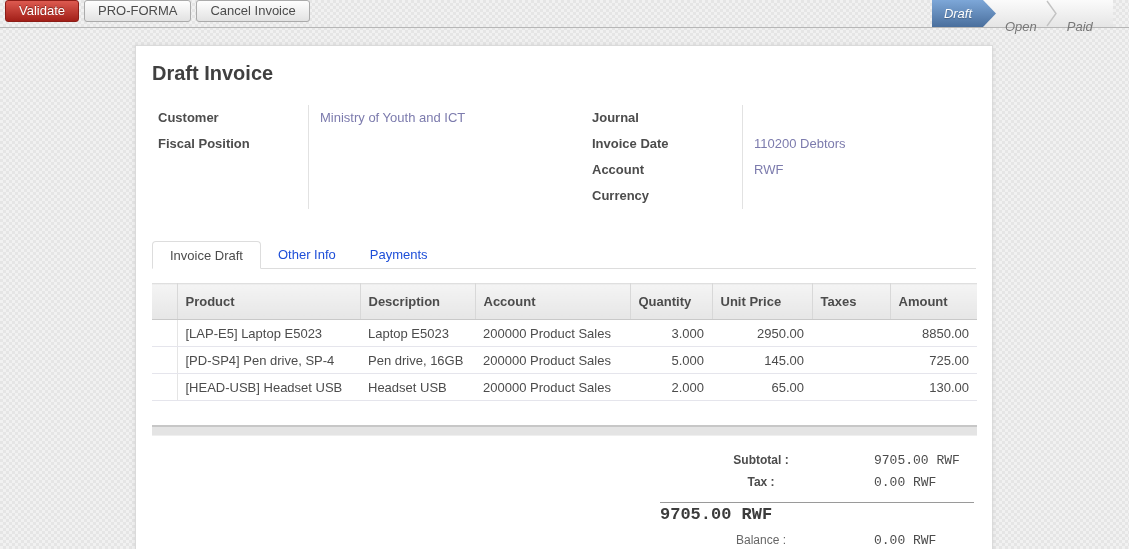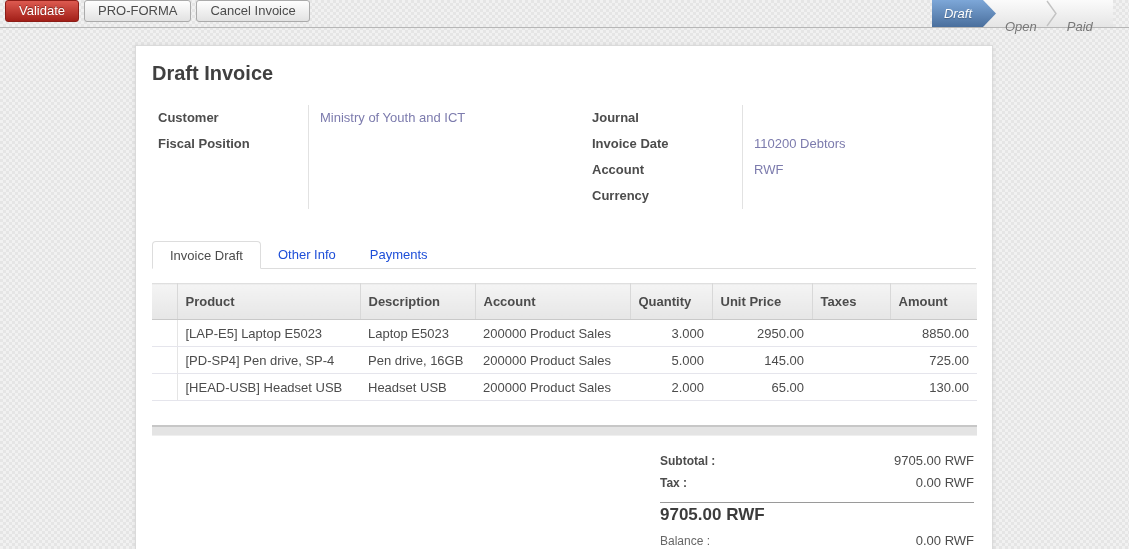--- a/index.html
+++ b/index.html
@@ -108,22 +108,22 @@
 
   
   .hscroll {
     margin-top:24px; width:825px; height:11px;
     background:#e4e4e4; border-top:2px solid #c7c7c7; border-bottom:1px solid #efefef;
   }
 
   
   .totals { width:314px; margin-left:auto; margin-right:2px; margin-top:17px; }
   .t-row { display:flex; align-items:baseline; height:22px; }
-  .t-label { flex:1; text-align:left; font-weight:bold; font-size:12px; padding-right:12px; }
-  .t-value { width:100px; text-align:right; font-size:13px; }
+  .t-label { flex:1; text-align:center; font-weight:bold; font-size:12px; padding-right:12px; }
+  .t-value { width:100px; text-align:left; font-size:13px;font-family:Liberation Mono, monospace; }
   .t-divider { border-top:1px solid #9a9a9a; margin:5px 0 2px 0; }
   .t-row.grand { height:28px; }
   .t-row.grand .t-label { font-size:19px; padding-right:8px; color:#3c3c3c; }
   .t-row.grand .t-value { font-size:17px; font-weight:bold; width:auto; color:#3c3c3c; }
   .t-row.balance .t-label { font-weight:normal; color:#666; }
 </style>
 </head>
 <body>
 
 <div class="topbar">

